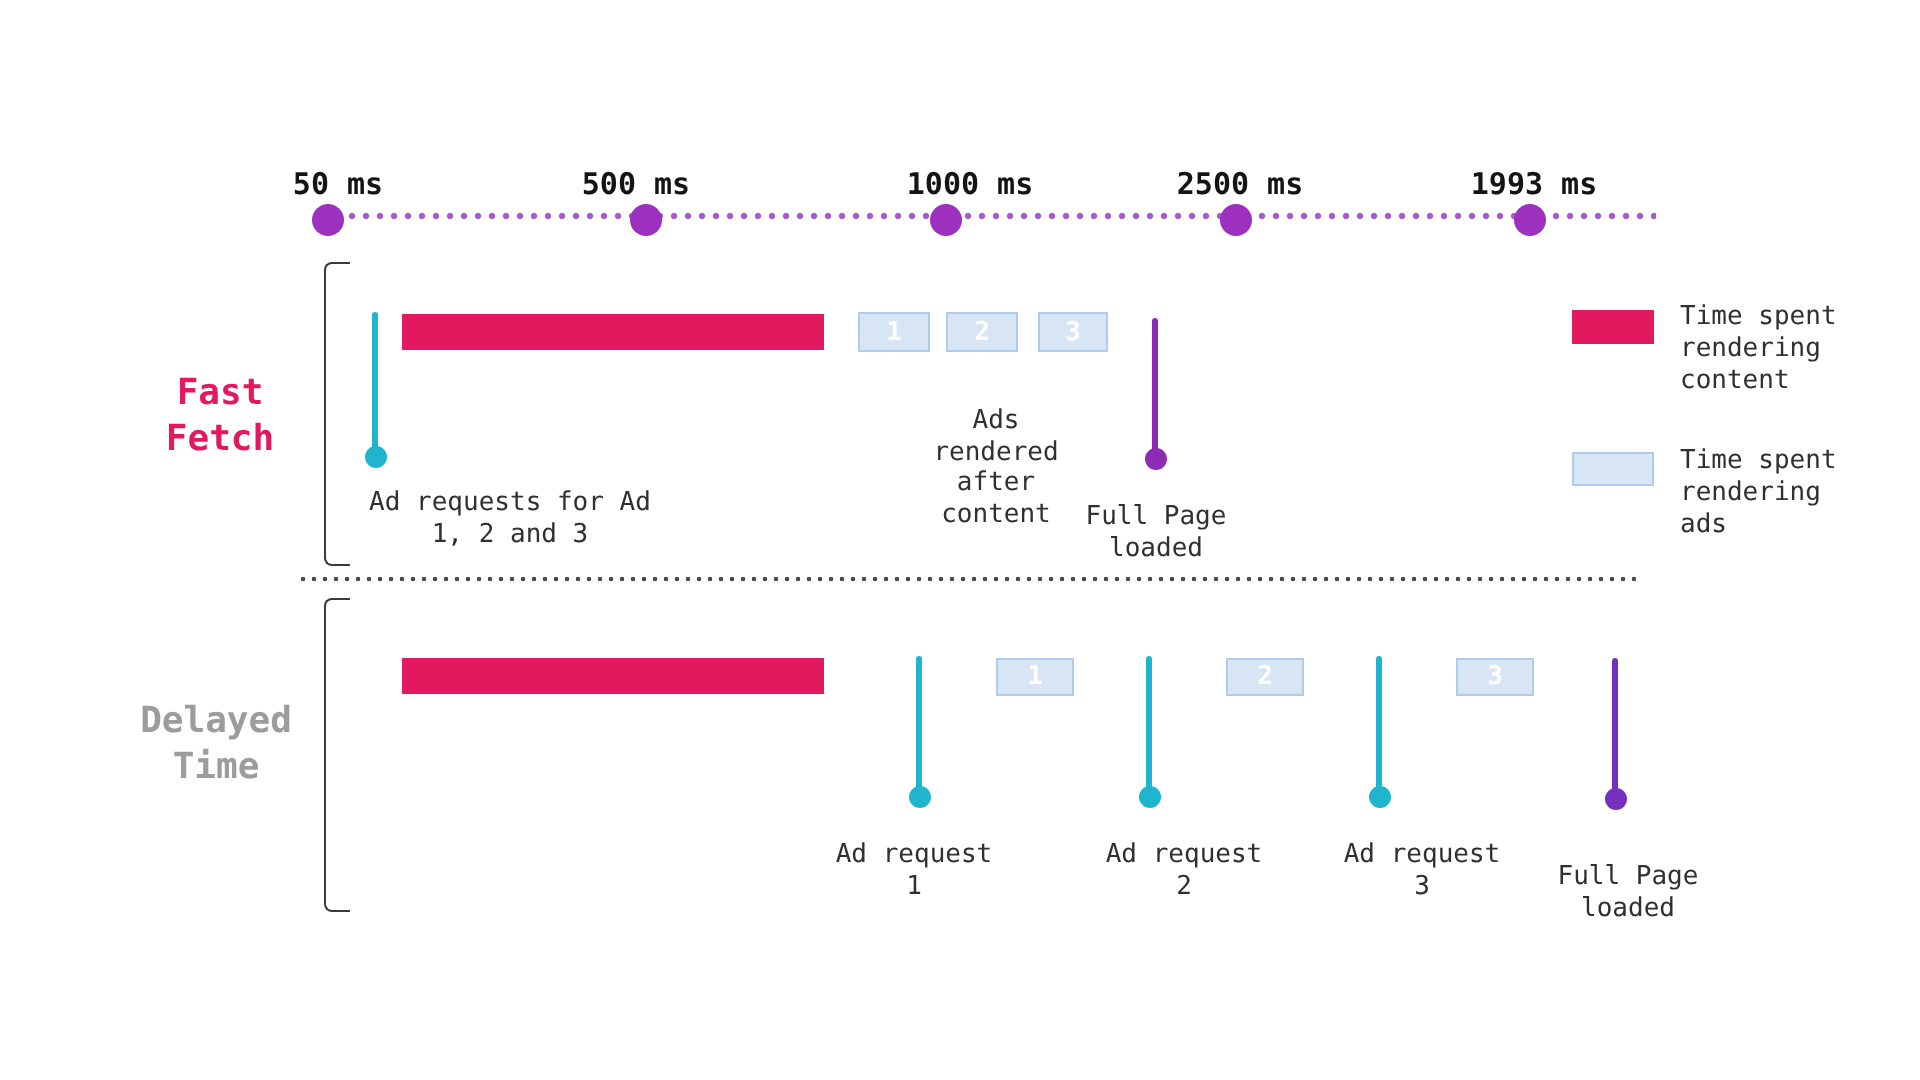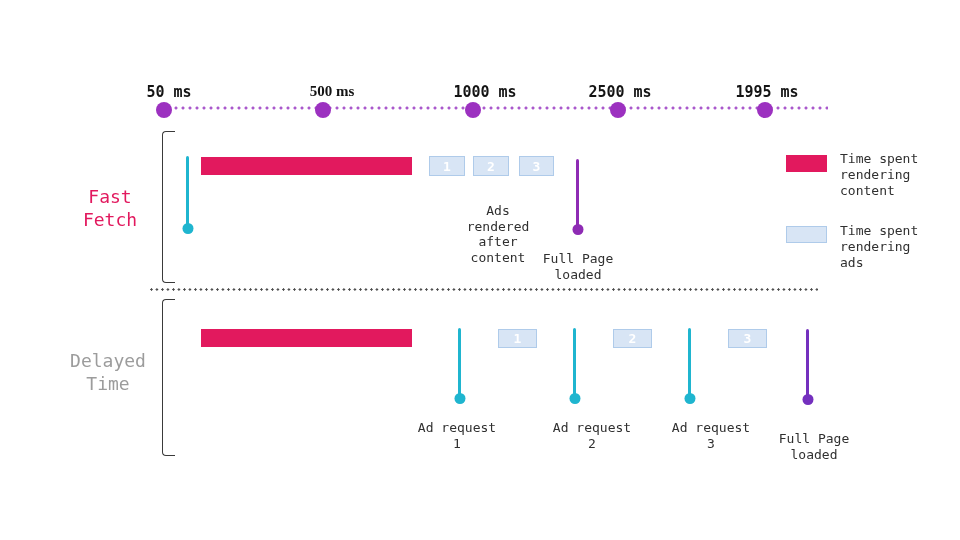--- a/index.html
+++ b/index.html
@@ -12,21 +12,21 @@
   .tickdot{position:absolute;top:102px;width:16px;height:16px;border-radius:50%;background:var(--purple);}
   .dotline{position:absolute;height:4px;background-repeat:repeat-x;
     background-image:radial-gradient(circle at 2px 2px, var(--purple-dotline) 1.4px, transparent 1.7px);
     background-size:7px 4px;}
   .separator{position:absolute;height:3px;background-repeat:repeat-x;
     background-image:radial-gradient(circle at 1.5px 1.5px, #4a4a4a 1px, transparent 1.3px);
     background-size:5.5px 3px;}
   
   .bracket{position:absolute;width:13px;box-sizing:border-box;border:1.5px solid #3a3a3a;border-right:none;border-radius:4px 0 0 4px;}
   
-  .rowlabel{position:absolute;font-weight:normal;font-size:18px;line-height:23px;text-align:center;white-space:pre-line;}
+  .rowlabel{position:absolute;font-weight:bold;font-size:18px;line-height:23px;text-align:center;white-space:pre-line;}
   .rowlabel.fast{color:var(--pink);}
   .rowlabel.delayed{color:var(--gray-label);}
   
   .bar{position:absolute;background:var(--pink);width:211px;height:18px;}
   
   .adbox{position:absolute;box-sizing:border-box;background:var(--ad-box-fill);border:1.5px solid var(--ad-box-border);
     color:#ffffff;font-weight:bold;font-size:13px;display:flex;align-items:center;justify-content:center;}
   
   .marker{position:absolute;width:3px;}
   .mline{position:absolute;left:0;top:0;width:3px;height:100%;border-radius:2px;display:block;}
@@ -43,24 +43,24 @@
   .legend-label{position:absolute;font-size:13px;line-height:16px;color:#303030;white-space:pre-line;text-align:left;}
 </style>
 </head>
 <body>
 
 <div class="canvas">
 
   <div class="dotline" style="left:160px;top:106px;width:668px;"></div>
 
   <div class="ticklab" style="left:123px;">50 ms</div>
-  <div class="ticklab" style="left:286px;font-family:Liberation Serif, serif;">500 ms</div>
+  <div class="ticklab" style="left:272px;">500 ms</div>
   <div class="ticklab" style="left:439px;">1000 ms</div>
   <div class="ticklab" style="left:574px;">2500 ms</div>
-  <div class="ticklab" style="left:721px;">1995 ms</div>
+  <div class="ticklab" style="left:721px;">1993 ms</div>
 
   <div class="tickdot" style="left:156px;"></div>
   <div class="tickdot" style="left:315px;"></div>
   <div class="tickdot" style="left:465px;"></div>
   <div class="tickdot" style="left:610px;"></div>
   <div class="tickdot" style="left:757px;"></div>
 
   <div class="rowlabel fast" style="left:60px;top:185px;width:100px;">Fast
 Fetch</div>
   <div class="bracket" style="left:162px;top:131px;height:152px;"></div>
@@ -74,20 +74,22 @@
 
   <div class="adbox" style="left:429px;top:156px;width:36px;height:20px;">1</div>
   <div class="adbox" style="left:473px;top:156px;width:36px;height:20px;">2</div>
   <div class="adbox" style="left:519px;top:156px;width:35px;height:20px;">3</div>
 
   <div class="marker purple-f" style="left:576px;top:159px;height:70px;">
     <span class="mline"></span>
     <span class="mdot"></span>
   </div>
 
+  <div class="ann" style="left:175px;top:244px;width:160px;">Ad requests for Ad
+1, 2 and 3</div>
   <div class="ann" style="left:448px;top:203px;width:100px;">Ads
 rendered
 after
 content</div>
   <div class="ann" style="left:528px;top:251px;width:100px;">Full Page
 loaded</div>
 
   <div class="swatch content" style="left:786px;top:155px;"></div>
   <div class="legend-label" style="left:840px;top:151px;">Time spent
 rendering

